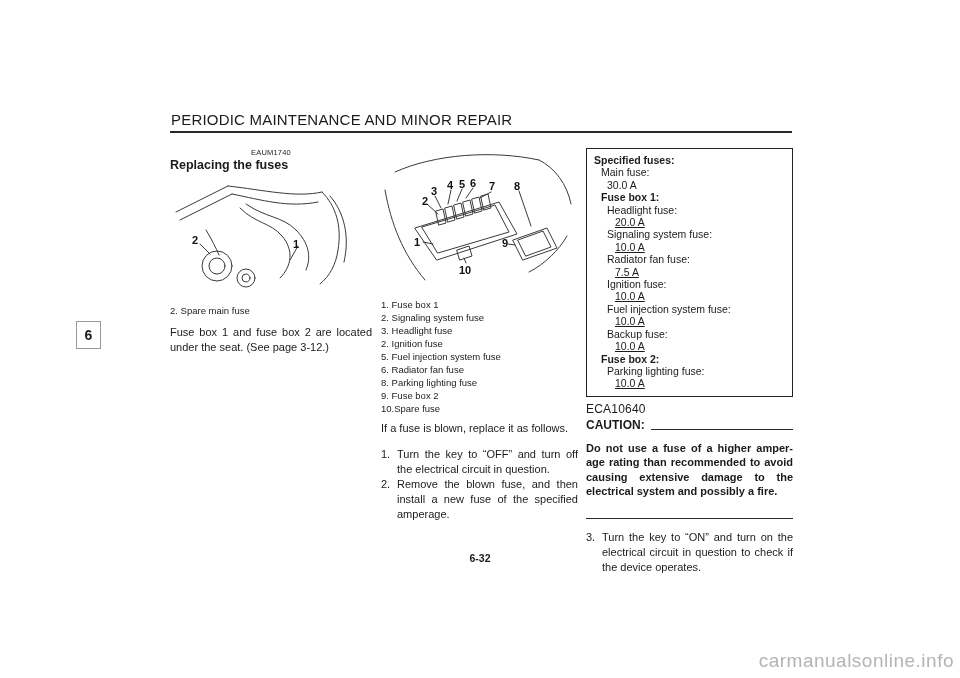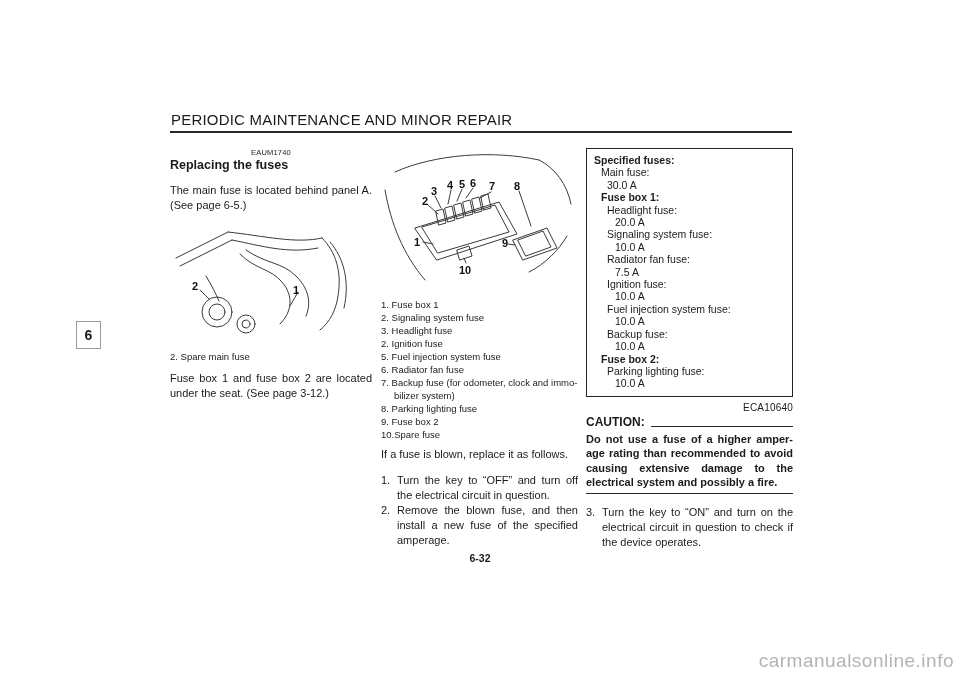--- a/index.html
+++ b/index.html
@@ -30,28 +30,28 @@
   .fig { position: relative; margin: 6px 0 4px 0; }
   .caption { font-size: 9.5px; line-height: 13px; padding-left: 13px; text-indent: -13px; }
 
   .para { font-size: 11px; line-height: 15px; text-align: justify; margin-top: 6px; }
   .step { display: flex; font-size: 11px; line-height: 15px; }
   .step-num { width: 16px; flex: none; }
   .step-text { flex: 1; text-align: justify; }
 
   .spec-box { border: 1.5px solid #222; padding: 5px 0 6px 7px; font-size: 10.5px; line-height: 12.4px; }
   .spec-row.b { font-weight: 700; }
-  .i1 { padding-left: 7px; } .i2 { padding-left: 13px; } .i3 { padding-left: 21px; }
-
-  .eca-code { font-size: 10px; text-align: right; margin-top: 5px; letter-spacing: .2px; }
+  .i1 { padding-left: 7px; } .i2 { padding-left: 13px; } .i3 { padding-left: 21px; text-decoration: underline; }
+
+  .eca-code { font-size: 12px; text-align: left; margin-top: 5px; letter-spacing: .2px; }
   .caution-head { display: flex; align-items: flex-end; margin-top: 2px; }
   .caution-label { font-size: 12px; font-weight: 700; flex: none; }
   .caution-line { flex: 1; border-bottom: 1.5px solid #2a2a2a; margin: 0 0 2px 6px; }
   .caution-text { font-size: 11px; line-height: 14.5px; font-weight: 700; text-align: justify;
-                  margin-top: 3px; padding-bottom: 3px; border-bottom: 1.5px solid #2a2a2a; }
+                  margin-top: 9px; padding-bottom: 19px; border-bottom: 1.5px solid #2a2a2a; }
   .step3 { margin-top: 6px; }
 
   .page-num { position: absolute; left: 440px; top: 552px; width: 80px; text-align: center;
               font-size: 10.5px; font-weight: 700; }
   .watermark { position: absolute; right: 6px; bottom: 6px; font-size: 19px; color: #b4b4b4;
                letter-spacing: .5px; }
 
   svg .art { stroke: #3a3a3a; fill: none; stroke-width: 1; stroke-linecap: round; stroke-linejoin: round; }
   svg text { font-family: "Liberation Sans", sans-serif; font-size: 11px; font-weight: 700; fill: #111; }
 </style>
@@ -60,21 +60,20 @@
 
 <div>
 
   <div class="hdr-title">PERIODIC MAINTENANCE AND MINOR REPAIR</div>
   <div class="hdr-rule"></div>
   <div class="chapter-tab">6</div>
 
   <div class="col col1">
     <div class="eau-code">EAUM1740</div>
     <div class="sec-heading">Replacing the fuses</div>
-    <p class="body-text">The main fuse is located behind panel A. (See page 6-5.)</p>
 
     <div class="fig">
       <svg width="200" height="118" viewBox="0 0 200 118">
         <g class="art">
           <path d="M6,34 L58,8"></path>
           <path d="M10,42 L62,16"></path>
           <path d="M62,16 C92,22 118,30 148,24"></path>
           <path d="M58,8 C94,12 126,20 152,14"></path>
           <path d="M152,14 C166,28 172,48 168,72 C166,86 160,98 150,106"></path>
           <path d="M160,18 C174,34 180,58 174,84"></path>
@@ -140,21 +139,20 @@
         <text x="78" y="126">10</text>
       </svg>
     </div>
 
     <div class="caption">1. Fuse box 1</div>
     <div class="caption">2. Signaling system fuse</div>
     <div class="caption">3. Headlight fuse</div>
     <div class="caption">2. Ignition fuse</div>
     <div class="caption">5. Fuel injection system fuse</div>
     <div class="caption">6. Radiator fan fuse</div>
-    <div class="caption">7. Backup fuse (for odometer, clock and immo-bilizer system)</div>
     <div class="caption">8. Parking lighting fuse</div>
     <div class="caption">9. Fuse box 2</div>
     <div class="caption">10.Spare fuse</div>
 
     <p class="para">If a fuse is blown, replace it as follows.</p>
 
     <div class="step">
       <span class="step-num">1.</span>
       <span class="step-text">Turn the key to “OFF” and turn off the electrical circuit in question.</span>
     </div>

